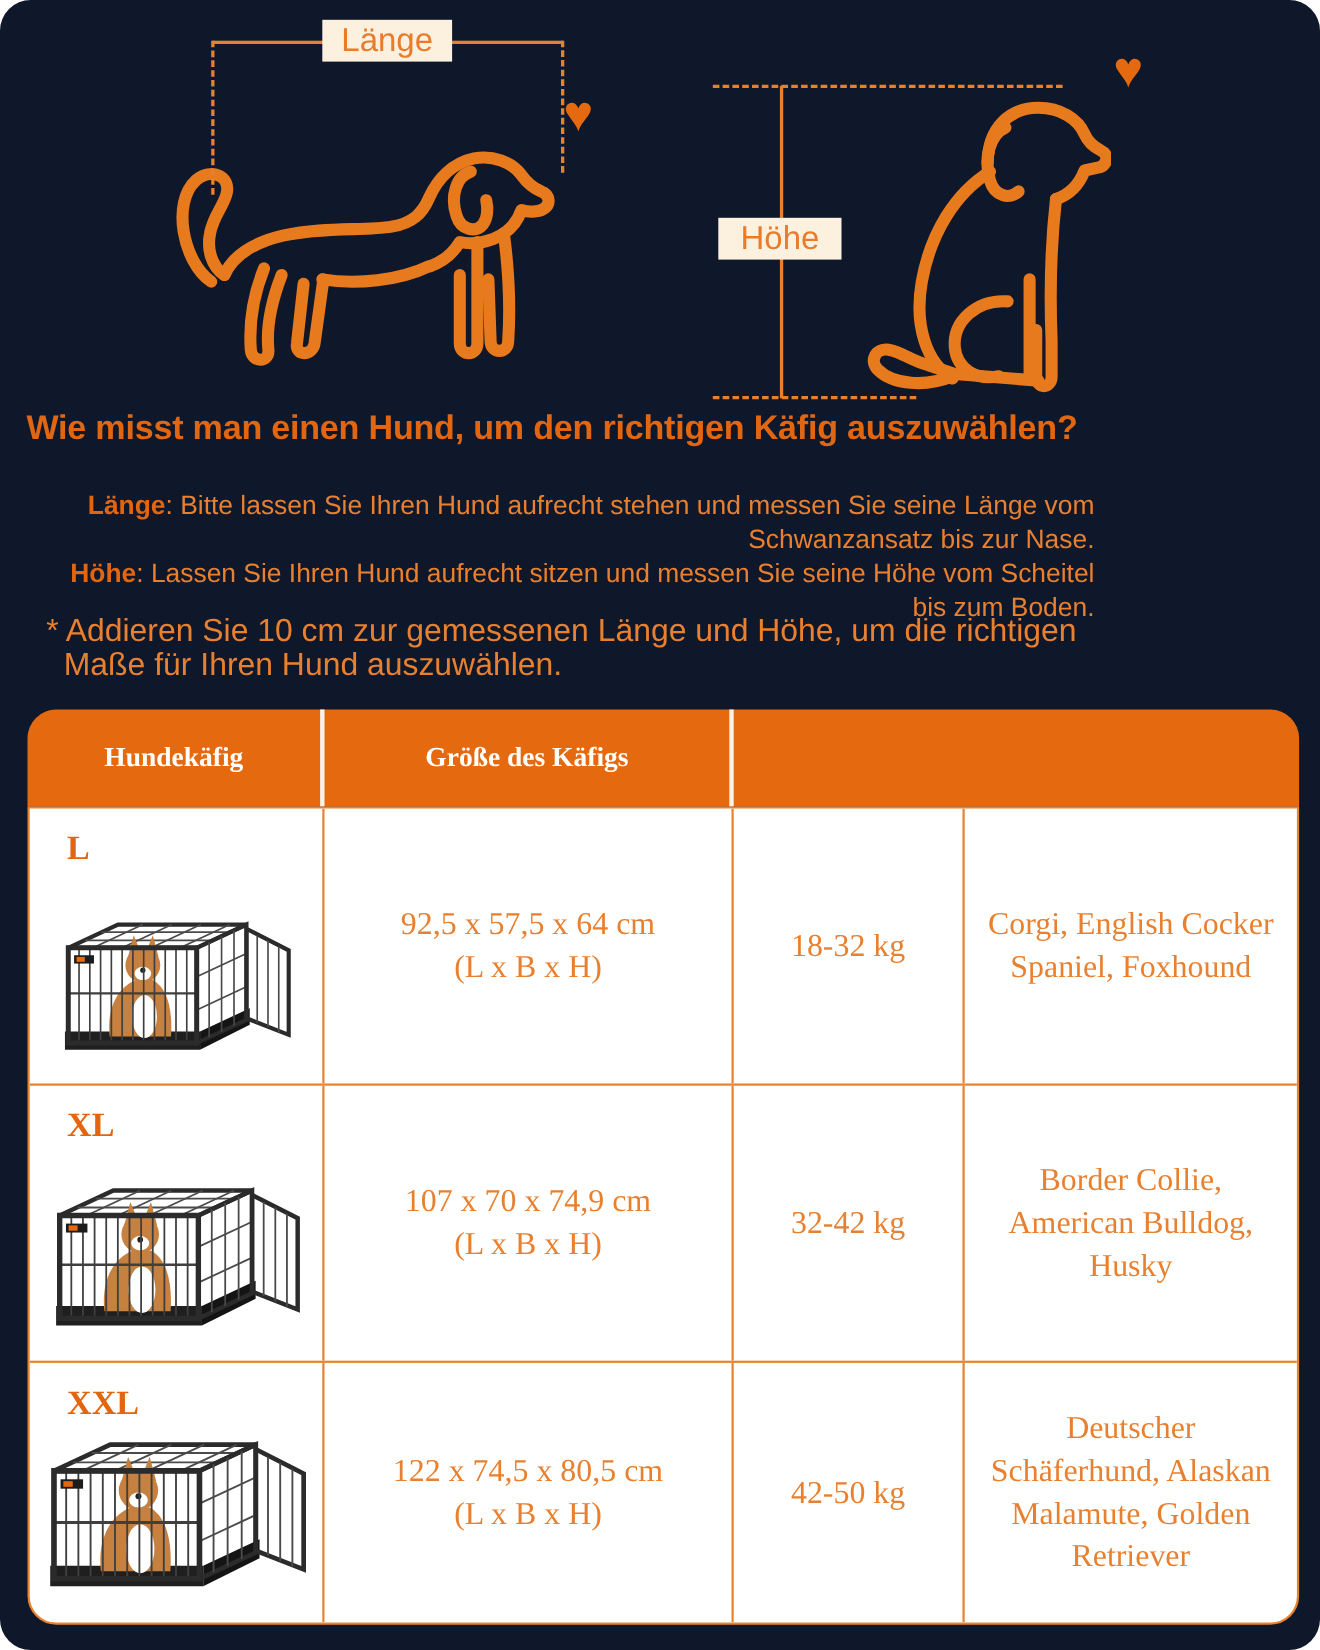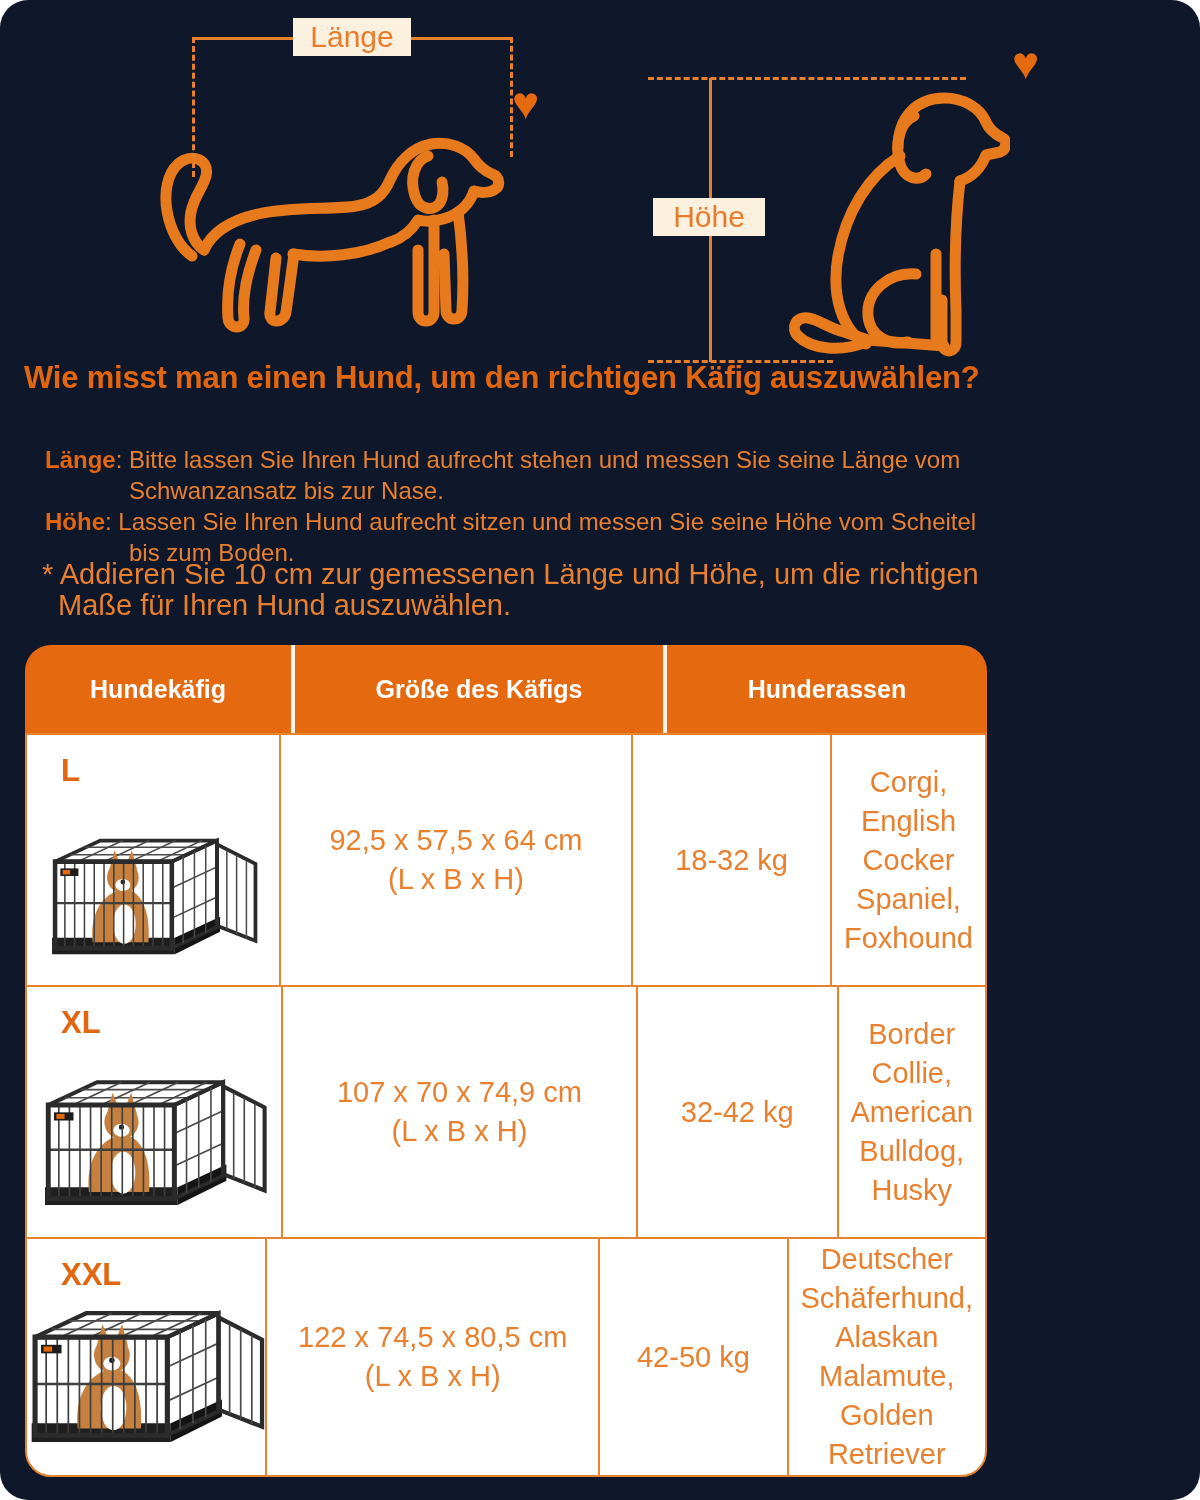--- a/index.html
+++ b/index.html
@@ -15,36 +15,36 @@
   .m-vsolid{border-left:3px solid #E8812C;}
   .m-vdash{border-left:3px dashed #E8812C;}
   .m-hdash{border-top:3px dashed #E8812C;}
   .m-label{
     position:absolute;background:#FCF0DE;color:#E87C2B;
     font-size:30px;text-align:center;line-height:38px;
   }
   .heart{position:absolute;color:#E5690F;font-size:46px;line-height:46px;}
   
   .heading{
-    position:absolute;left:24px;top:360px;width:1155px;
+    position:absolute;left:24px;top:371px;width:1155px;
     color:#E2660F;font-size:31px;font-weight:bold;letter-spacing:-0.2px;
   }
   .inst{
     position:absolute;left:45px;top:444px;width:950px;
     color:#E8802F;font-size:24px;line-height:31px;
   }
-  .inst p{margin:0;padding-left:84px;text-indent:-84px;}
+  .inst p{margin:0;padding-left:84px;text-indent:-84px;text-align:right;}
   .inst .term{font-weight:bold;color:#E2660F;}
   .note{
     position:absolute;left:42px;top:559px;width:990px;
     color:#E8802F;font-size:29px;line-height:31px;
     padding-left:16px;text-indent:-16px;
   }
   
-  .size-table{position:absolute;left:25px;top:645px;width:962px;}
+  .size-table{position:absolute;left:25px;top:645px;width:1156px;font-family:Liberation Serif, serif;}
   .thead{
     display:flex;height:88px;background:#E5690F;
     border-radius:26px 26px 0 0;color:#ffffff;font-weight:bold;font-size:25px;
   }
   .hc{
     box-sizing:border-box;display:flex;align-items:center;justify-content:center;
     text-align:center;line-height:32px;
   }
   .hc.sep{border-right:4px solid #FBF3E7;}
   .hc.c1{width:270px;}.hc.c2{width:372px;}.hc.c3{width:210px;}.hc.c4{flex:1;}
@@ -174,21 +174,20 @@
     <p><span class="term">Länge</span><span>: Bitte lassen Sie Ihren Hund aufrecht stehen und messen Sie seine Länge vom Schwanzansatz bis zur Nase.</span></p>
     <p><span class="term">Höhe</span><span>:  Lassen Sie Ihren Hund aufrecht sitzen und messen Sie seine Höhe vom Scheitel bis zum Boden.</span></p>
   </div>
 
   <div class="note">* Addieren Sie 10 cm zur gemessenen Länge und Höhe, um die richtigen Maße für Ihren Hund auszuwählen.</div>
 
   <div class="size-table">
     <div class="thead">
       <div class="hc c1 sep">Hundekäfig</div>
       <div class="hc c2 sep">Größe des Käfigs</div>
-      <div class="hc c4">Hunderassen</div>
     </div>
 
     <div class="tbody">
 
       <div class="trow">
         <div class="td c1">
           <div class="size-tag">L</div>
           <svg class="crate-img crate-l" viewBox="0 0 300 220">
               <use href="#sym-crate"></use>
             </svg>

